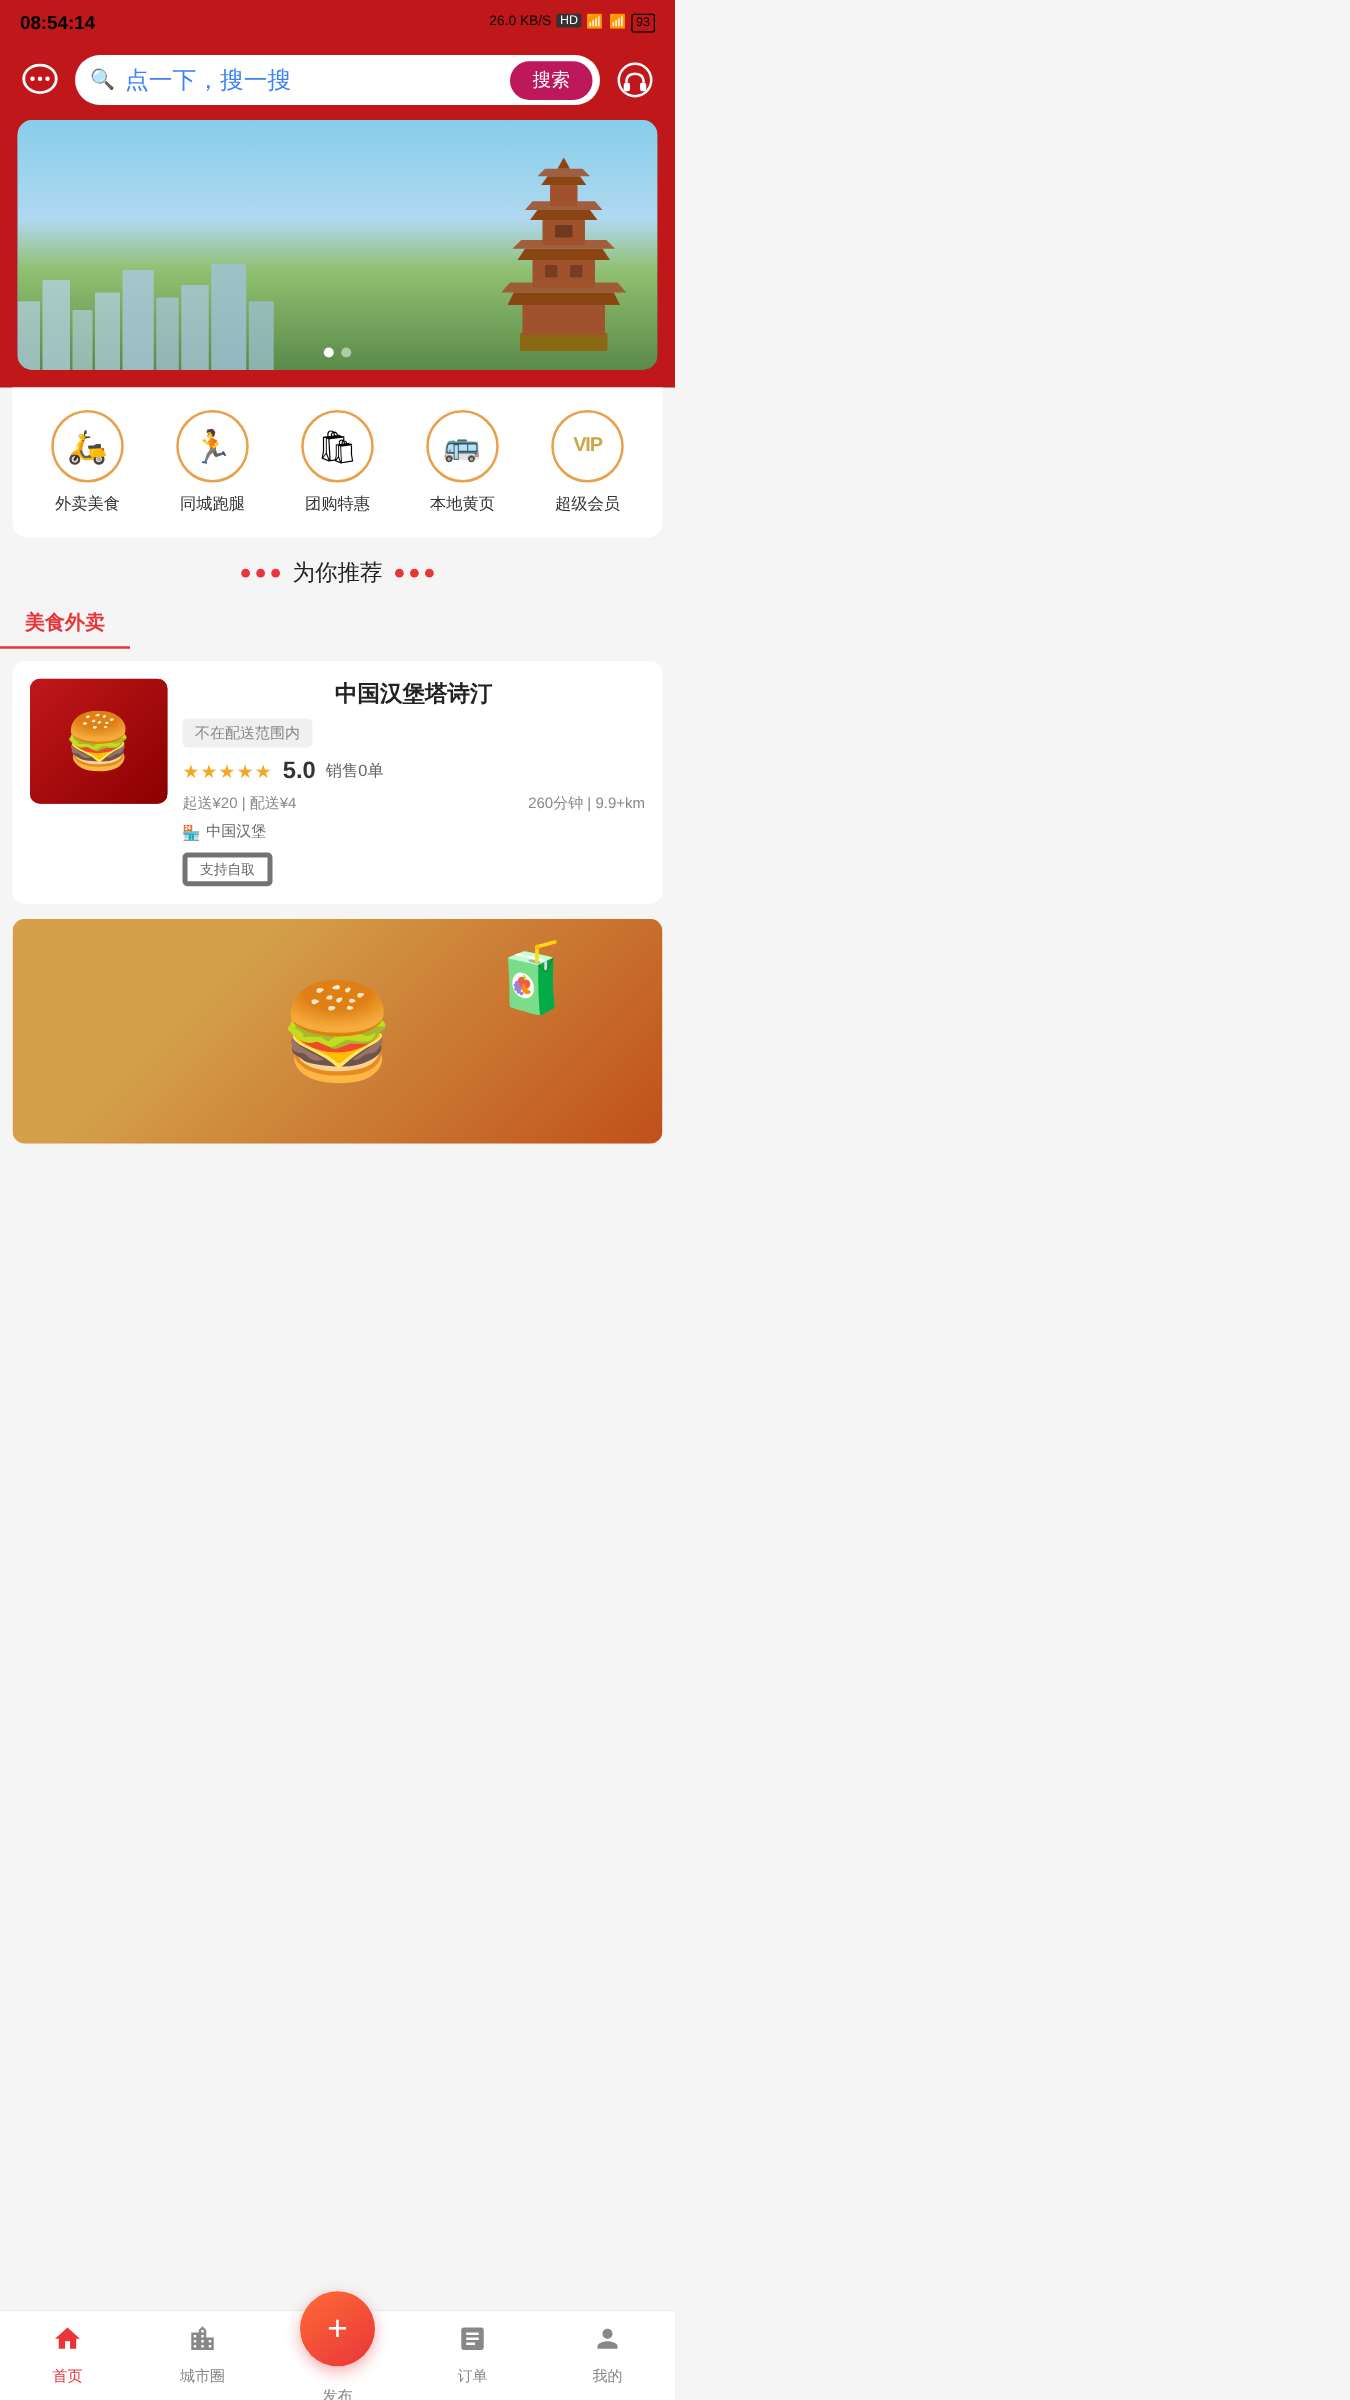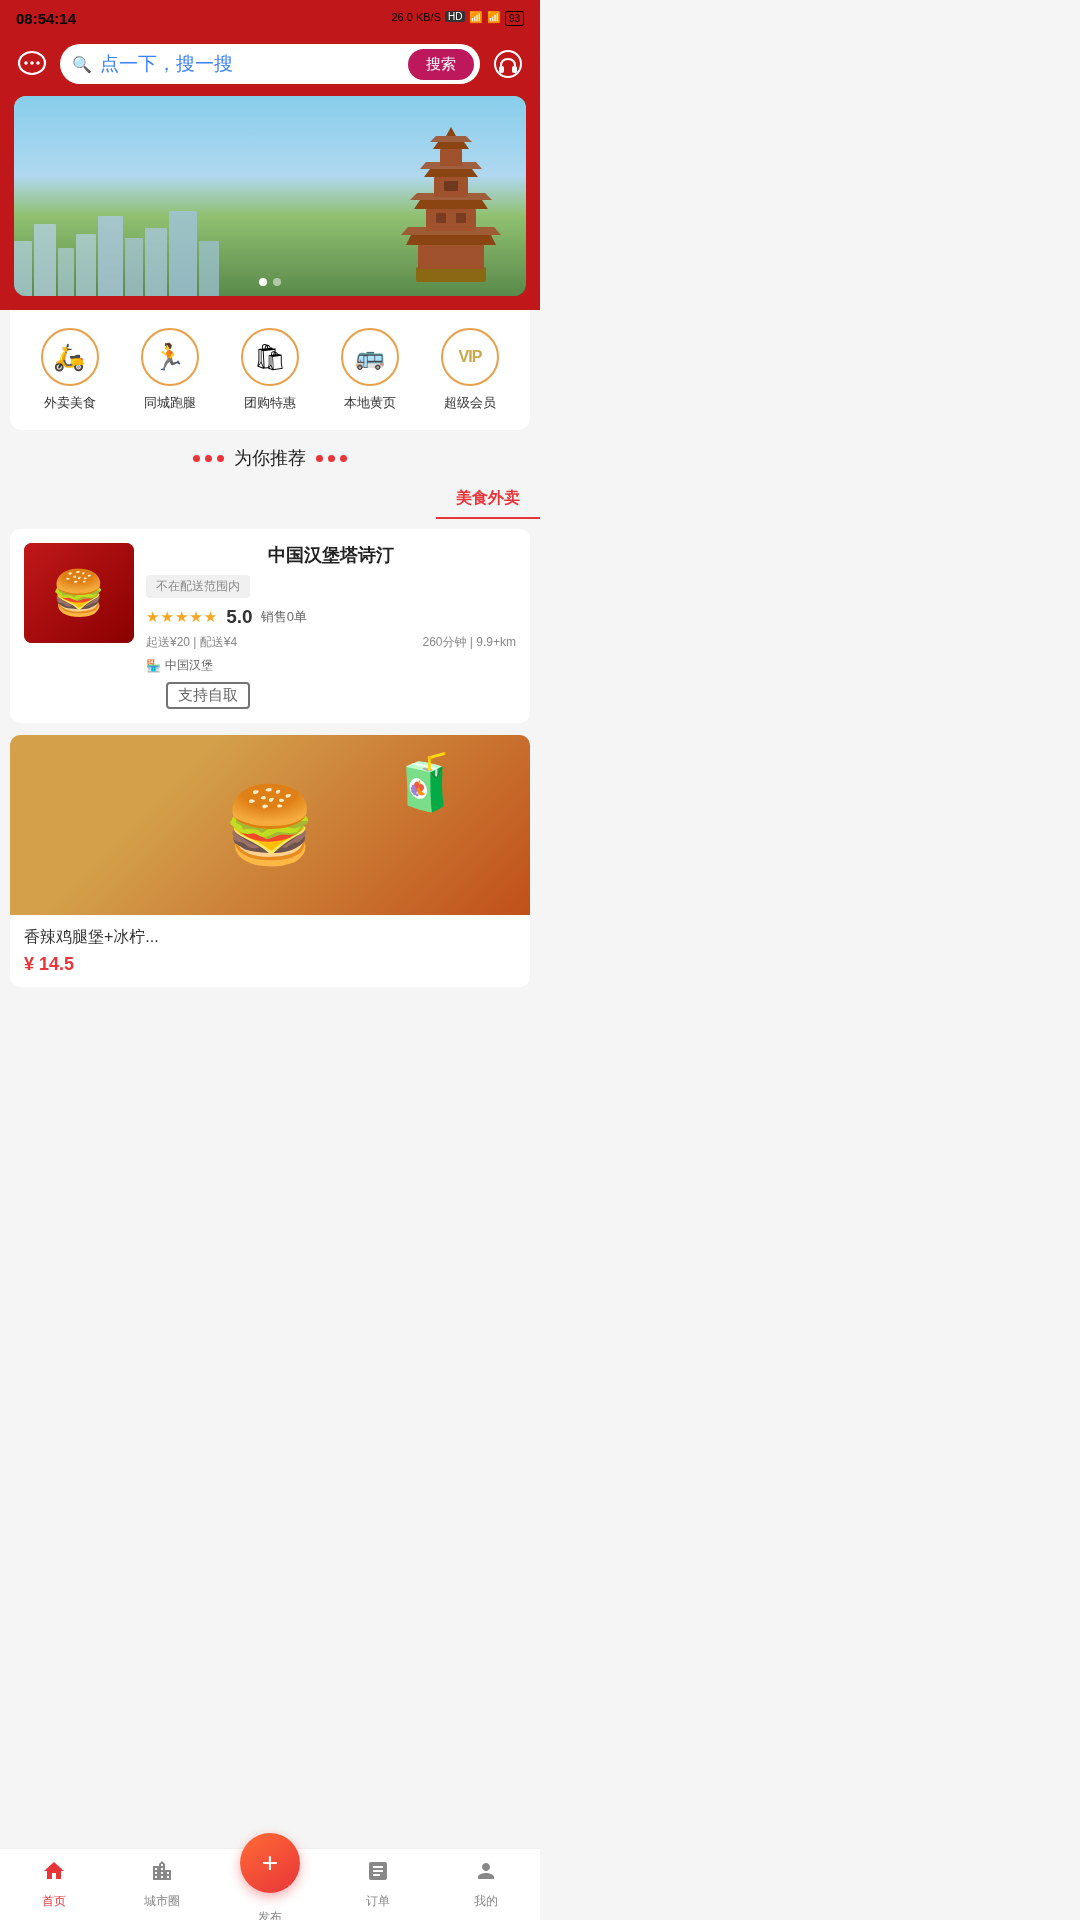--- a/index.html
+++ b/index.html
@@ -177,23 +177,22 @@
     }
     .recommend-title {
       font-size: 18px;
       font-weight: 400;
       color: #222;
     }
 
     
     .tab-bar {
       display: flex;
-      justify-content: flex-end;
+      justify-content: flex-start;
       margin-bottom: 10px;
-      padding-left: 44px;
     }
     .tab-item {
       padding: 8px 20px;
       font-size: 16px;
       color: #e8353a;
       cursor: pointer;
       border-bottom: 2.5px solid #e8353a;
       font-weight: 600;
     }
 
@@ -282,26 +281,25 @@
     .category-tag {
       display: flex;
       align-items: center;
       gap: 4px;
       font-size: 12px;
       color: #666;
       margin-bottom: 8px;
     }
     .self-pickup {
       display: inline-block;
-      border: 2px solid #737373;
+      border: 4px solid #737373;
       color: #666;
-      font-size: 15px;
+      font-size: 11px;
       padding: 2px 10px;
       border-radius: 4px;
-      margin-left: 20px;
     }
 
     
     .product-card {
       background: #fff;
       border-radius: 10px;
       margin-bottom: 12px;
       overflow: hidden;
     }
     .product-img {
@@ -582,24 +580,20 @@
         <span class="self-pickup">支持自取</span>
       </div>
     </div>
   </div>
 
   <div class="product-card">
     <div class="product-img">
       <span style="font-size:75px;position:relative;z-index:1;">🍔</span>
       <span style="font-size:55px;position:absolute;right:70px;top:15px;">🧃</span>
     </div>
-    <div class="product-info">
-      <div class="product-name">香辣鸡腿堡+冰柠...</div>
-      <div class="product-price">¥ 14.5</div>
-    </div>
   </div>
 
 </div>
 
 <div style="height: 80px;"></div>
 
 <div class="bottom-nav">
   <div class="nav-item active">
     <span class="nav-icon">
       <svg width="24" height="24" viewBox="0 0 24 24" fill="#e8353a">

